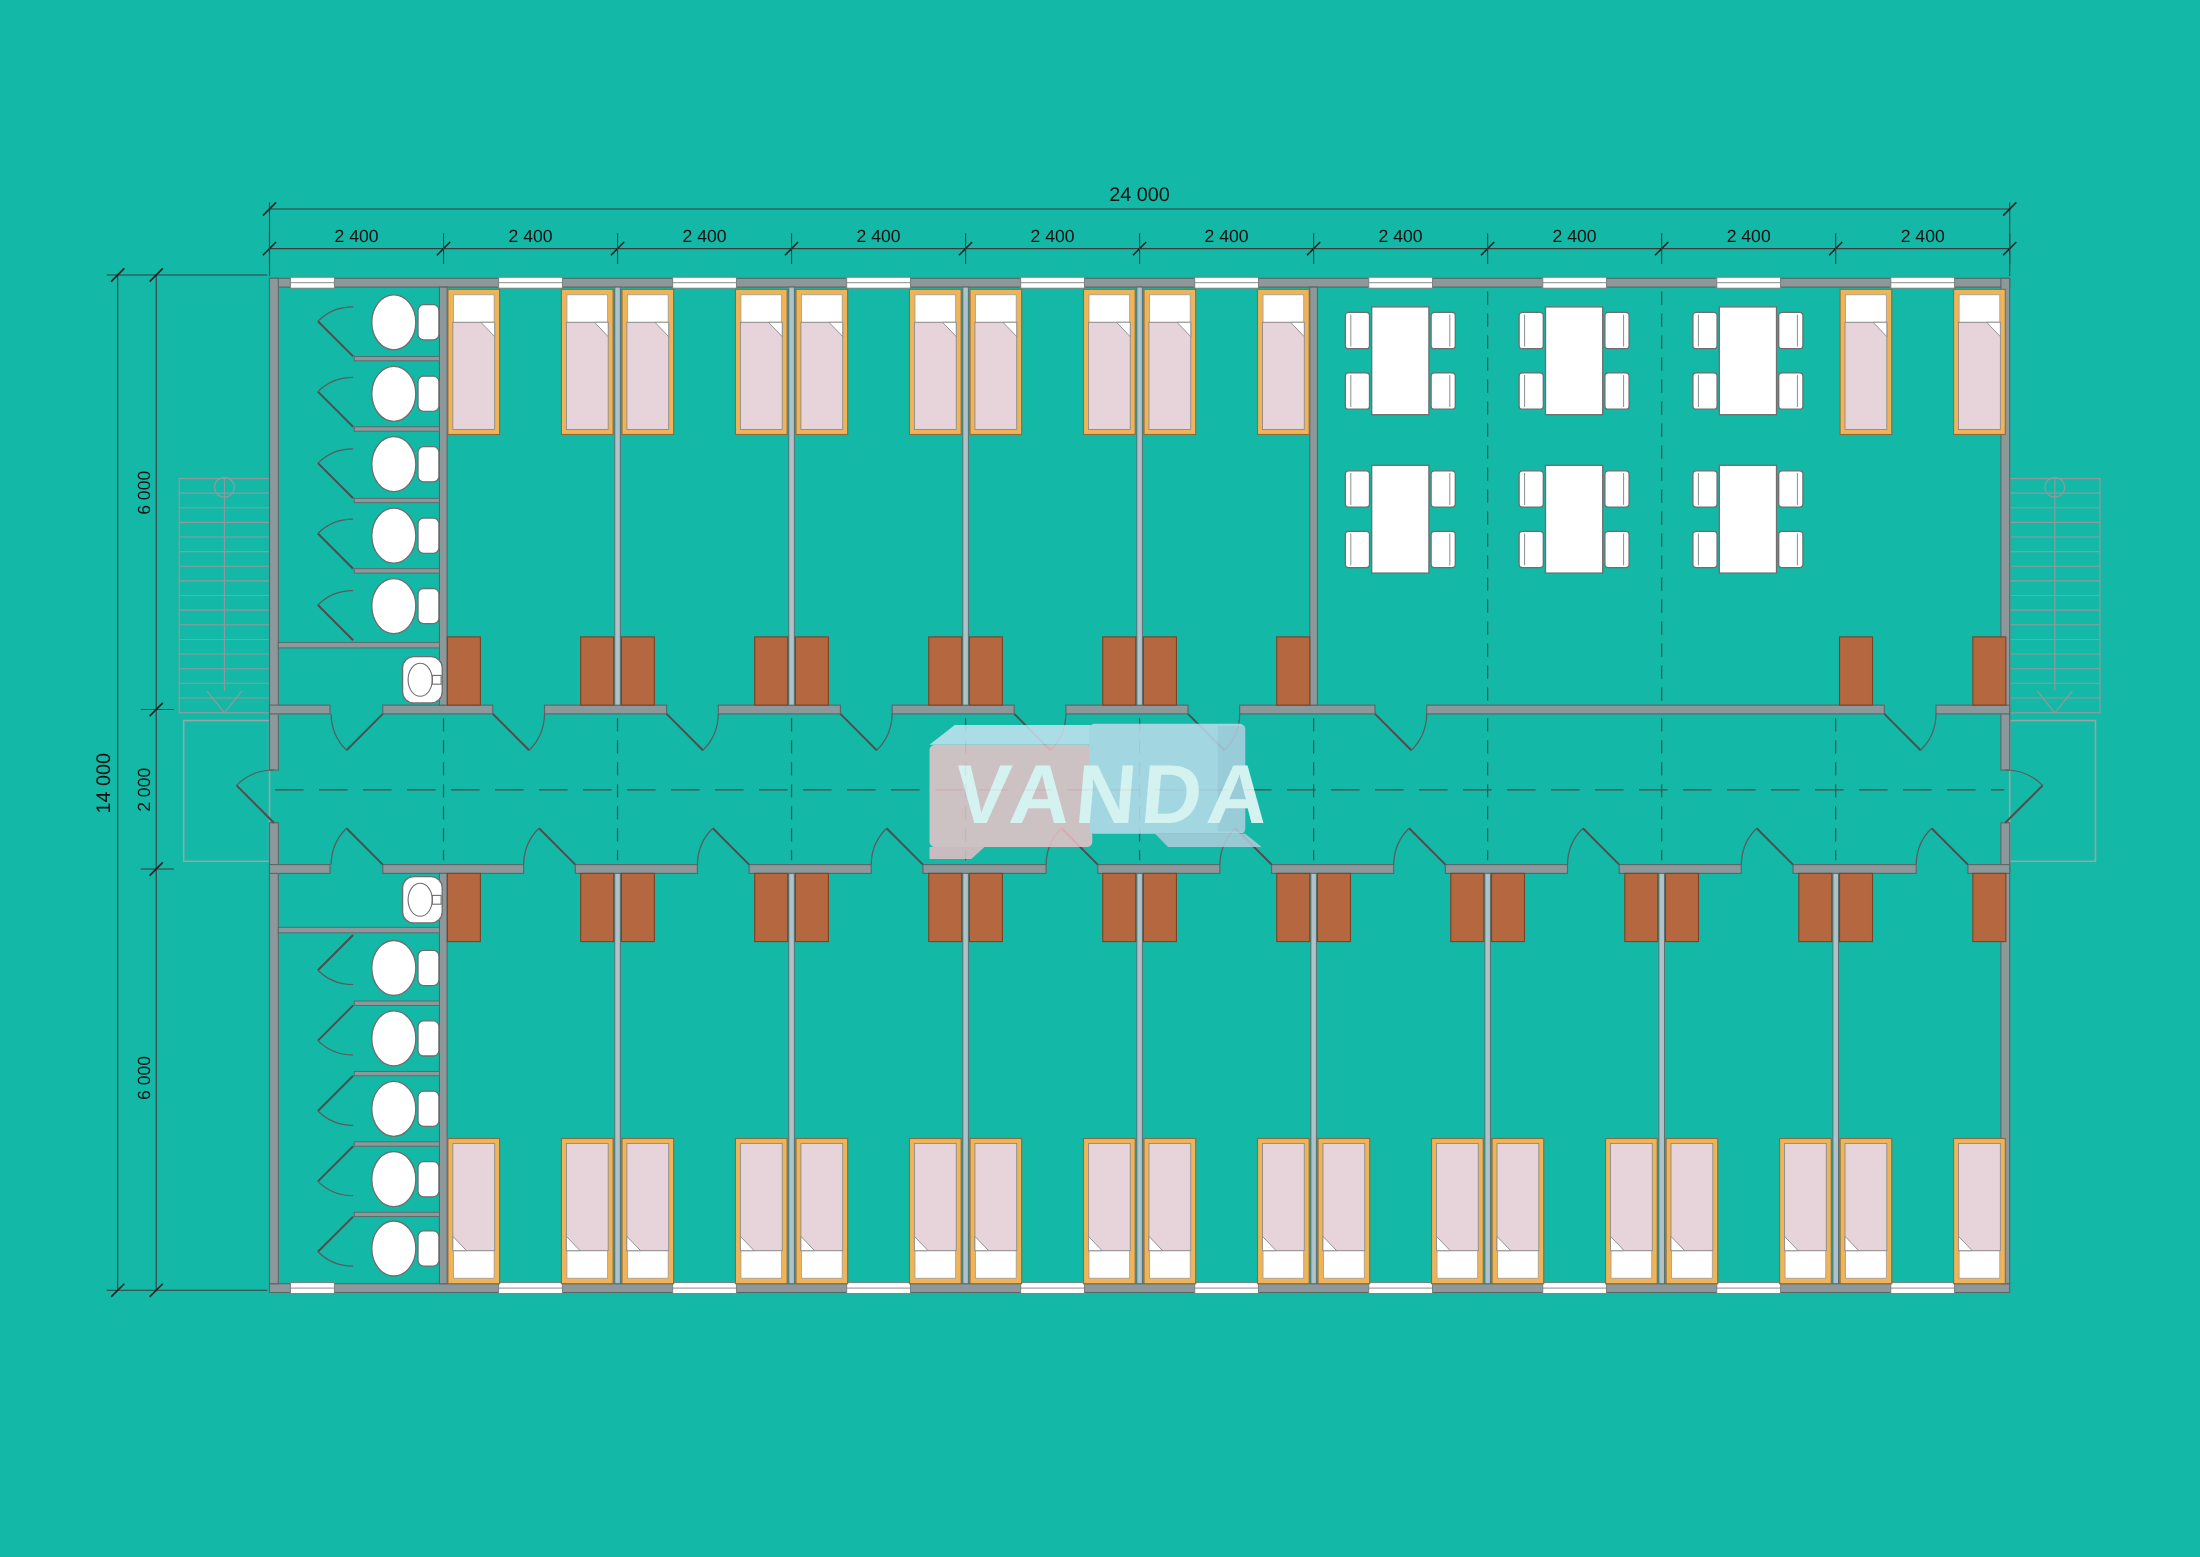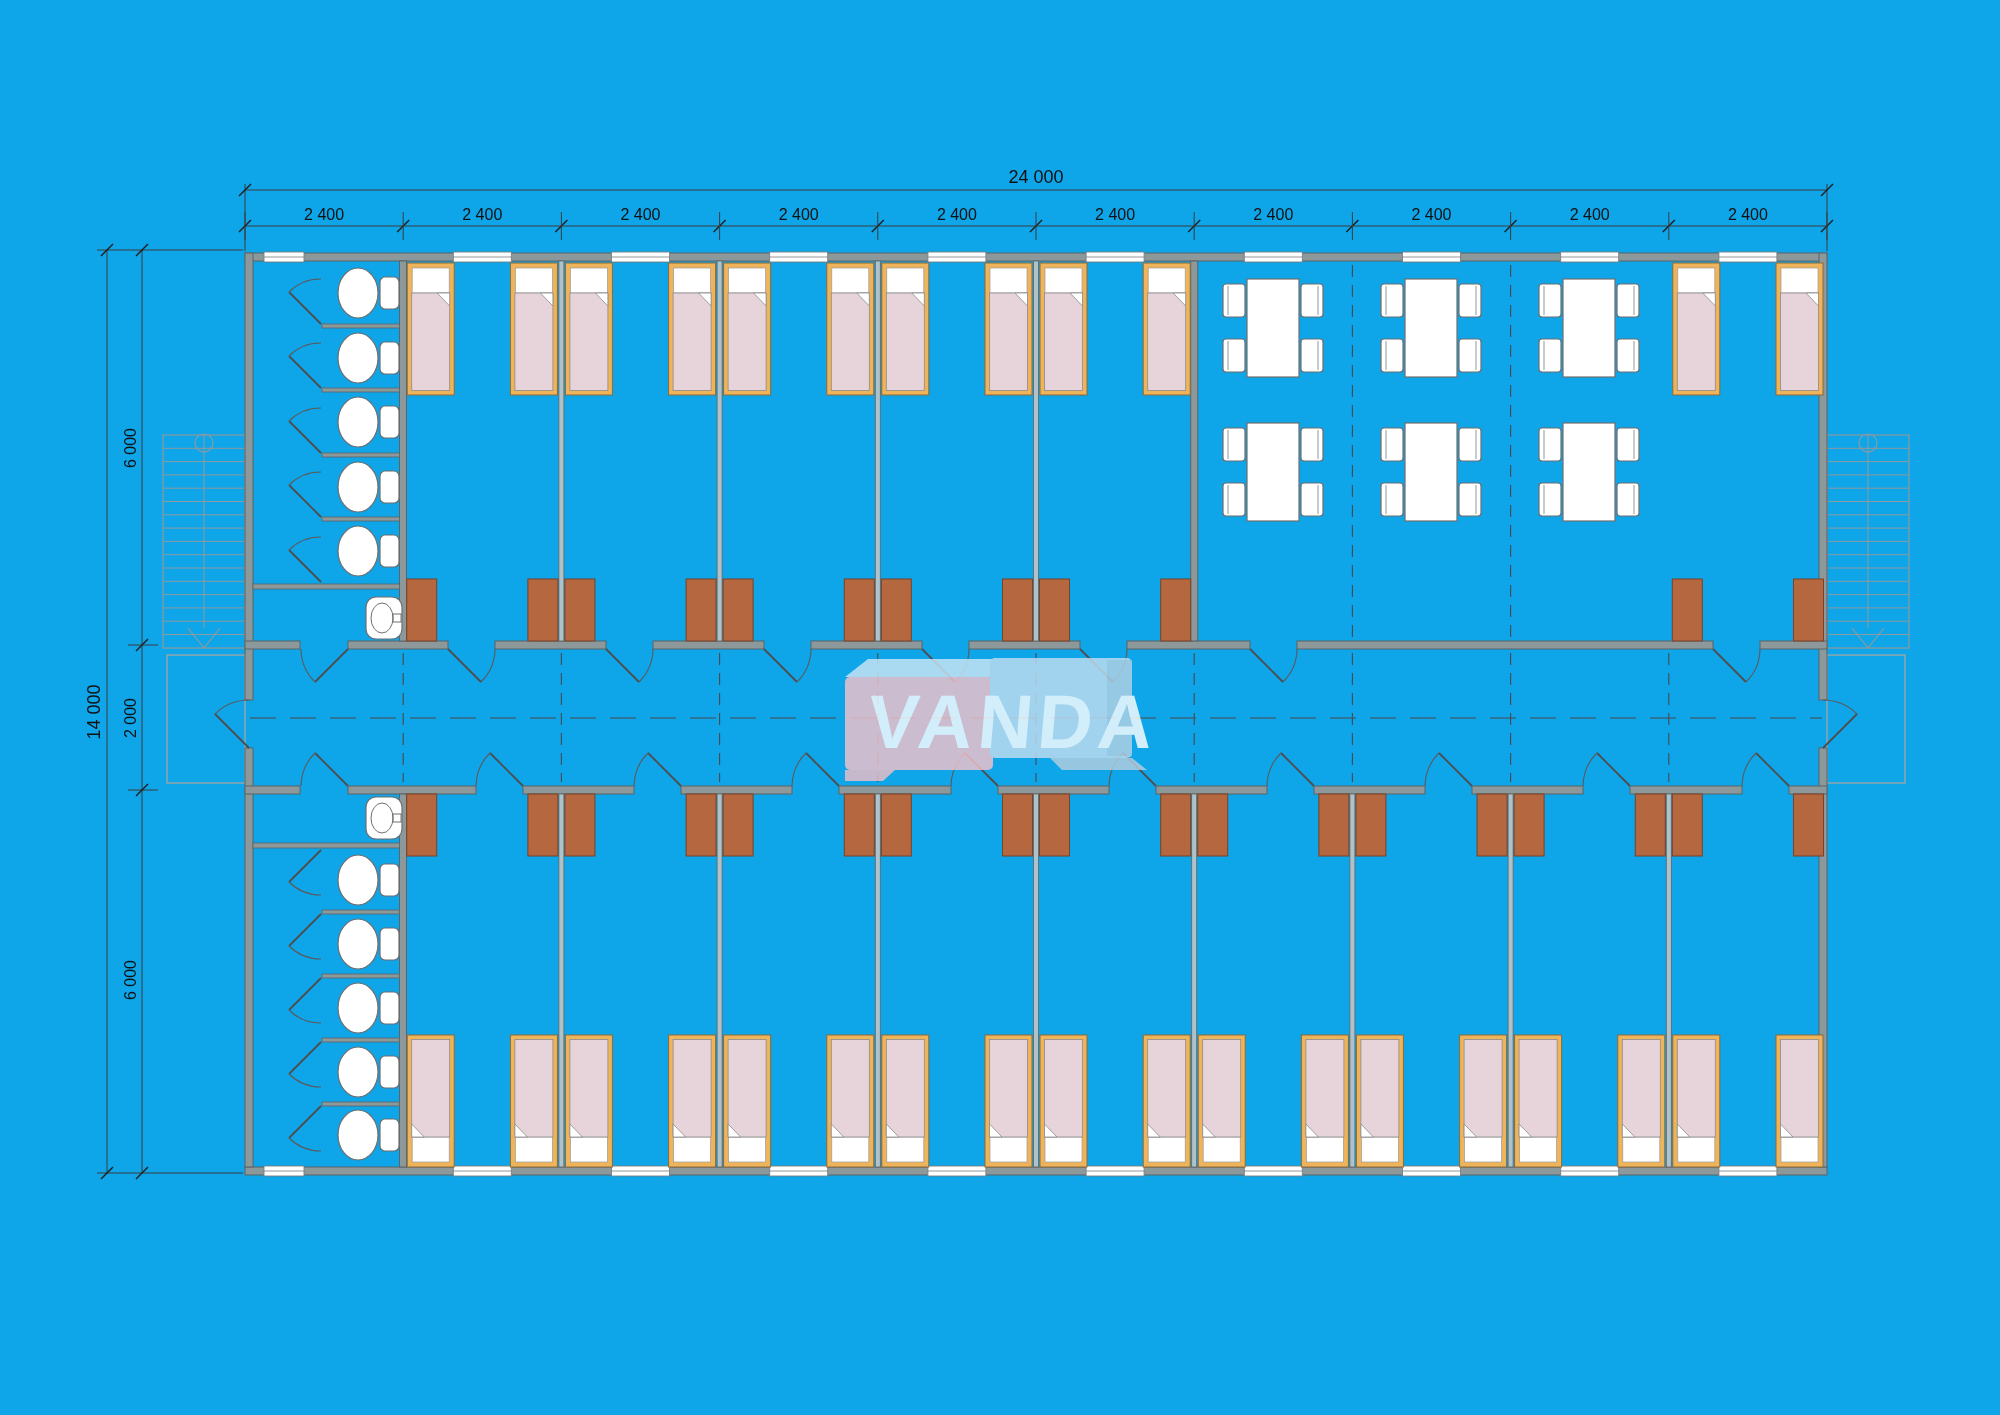--- a/index.html
+++ b/index.html
@@ -1,16 +1,16 @@
 <!DOCTYPE html>
 <html><head>
 <meta charset="utf-8">
 <style>
   html,body{margin:0;padding:0;background:#fff;}
-  .page{width:2000px;height:1415px;background:#0ea5e9;position:relative;font-family:"Liberation Sans",sans-serif;}
+  .page{width:2000px;height:1415px;background:#14b8a6;position:relative;font-family:"Liberation Sans",sans-serif;}
   svg{display:block;}
   .wall{fill:#8D989B;stroke:#5A6567;stroke-width:1;}
   .part{fill:#AFC2C9;stroke:#5A6567;stroke-width:.8;}
   .stall{fill:#8D989B;stroke:#5A6567;stroke-width:.8;}
   .ward{fill:#B5673F;stroke:#7A4226;stroke-width:1;}
   .fix{fill:#ffffff;stroke:#6e6e6e;stroke-width:1.2;}
   .fixthin{fill:none;stroke:#6e6e6e;stroke-width:1;}
   .doorarc{fill:none;stroke:#5b5b5b;stroke-width:1.1;}
   .leaf{stroke:#4e4e4e;stroke-width:1.8;}
   .win{fill:#ffffff;stroke:#777f81;stroke-width:.9;}

